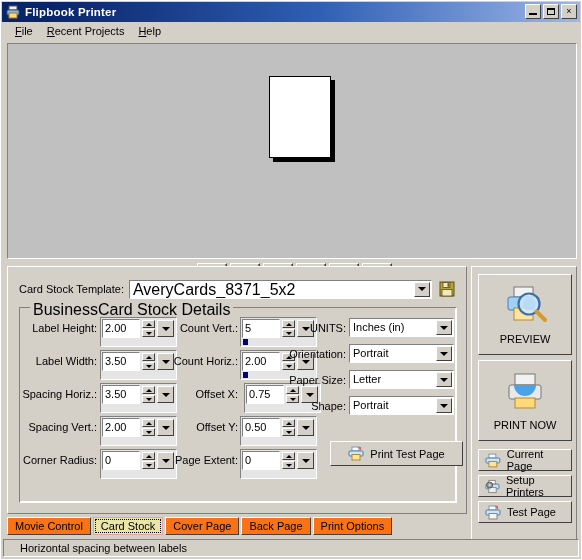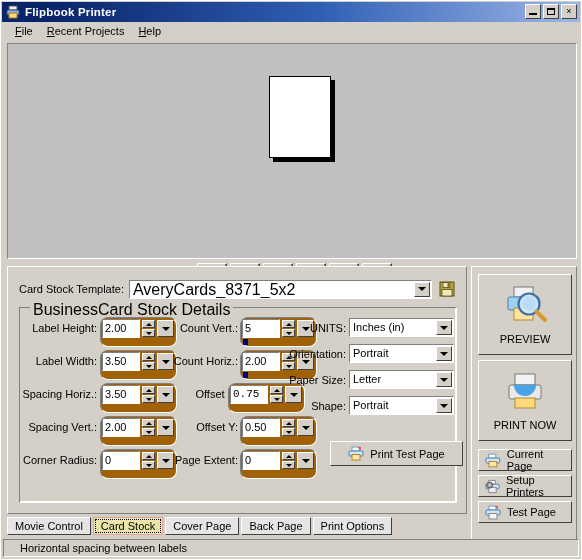--- a/index.html
+++ b/index.html
@@ -99,21 +99,21 @@
     box-sizing:border-box;
   }
   .group-inner{position:absolute;inset:0;border:1px solid #ffffff;border-left-color:#d4d0c8;border-top-color:#d4d0c8;box-sizing:border-box;pointer-events:none;}
   .group-title{position:absolute;left:10px;top:-7px;background:#d4d0c8;padding:0 3px;font-size:16px;color:#000;}
 
   
   .field{
     position:absolute;height:30px;
     border-top:1px solid #808080;border-left:1px solid #808080;
     border-right:1px solid #ffffff;border-bottom:1px solid #ffffff;
-    background:#a16207;box-sizing:border-box;border-radius:8px;
+    background:#e5e5e5;box-sizing:border-box;
   }
   .field .edit{
     position:absolute;left:1px;top:1px;height:19px;background:#fff;
     border-top:1px solid #808080;border-left:1px solid #808080;
     border-right:1px solid #ffffff;border-bottom:1px solid #ffffff;
     box-sizing:border-box;font-size:11px;color:#000;padding-left:2px;line-height:17px;
     overflow:hidden;white-space:nowrap;
   }
   .spin{position:absolute;top:2px;width:13px;height:17px;}
   .spin .half{
@@ -177,21 +177,21 @@
     border-top:1px solid #ffffff;border-left:1px solid #ffffff;
     border-right:1px solid #404040;border-bottom:1px solid #404040;
     box-sizing:border-box;display:flex;align-items:center;gap:5px;padding-left:6px;
     font-size:11px;color:#000;
   }
   .resize-grip{position:absolute;right:2px;bottom:2px;width:12px;height:12px;}
 
   
   .tabs{position:absolute;left:6px;top:516px;display:flex;align-items:flex-start;gap:2px;}
   .tab{
-    height:18px;background:#e5e5e5;padding:0 7px;
+    height:18px;background:#f97316;padding:0 7px;
     border-top:1px solid #ffffff;border-left:1px solid #ffffff;
     border-right:1px solid #404040;border-bottom:1px solid #404040;
     box-sizing:border-box;display:flex;align-items:center;font-size:11px;color:#000;
   }
   .tab.sel{
     background:#eae5a8;
     border:1px solid #e8a0a0;
     outline:1px dotted #000;outline-offset:-3px;
   }
 
@@ -449,21 +449,21 @@
               <span class="tri-dn"></span>
             </div>
         </div>
         <div class="dropbtn" style="left:56px;">
             <span class="caret"></span>
           </div>
         <div class="tickmark"></div>
       </div>
 
       <span class="flabel" style="left:165px;top:121px;width:65px;">Offset X:</span>
-      <div class="field" style="left:220px;top:116px;width:77px;font-family:Liberation Mono, monospace;">
+      <div class="field" style="left:236px;top:116px;width:77px;">
         <div class="edit" style="width:38px;">0.75</div>
         <div class="spin" style="left:41px;">
           <div class="half">
               <span class="tri-up"></span>
             </div>
           <div class="half">
               <span class="tri-dn"></span>
             </div>
         </div>
         <div class="dropbtn" style="left:56px;">

